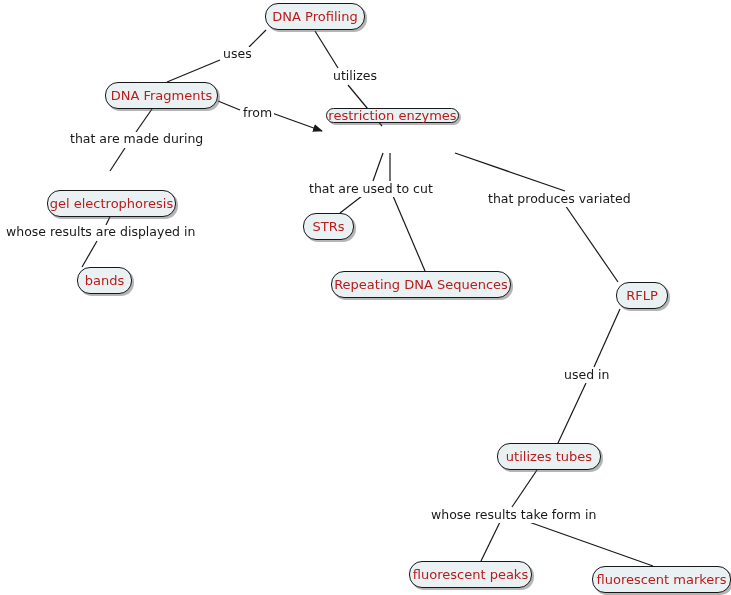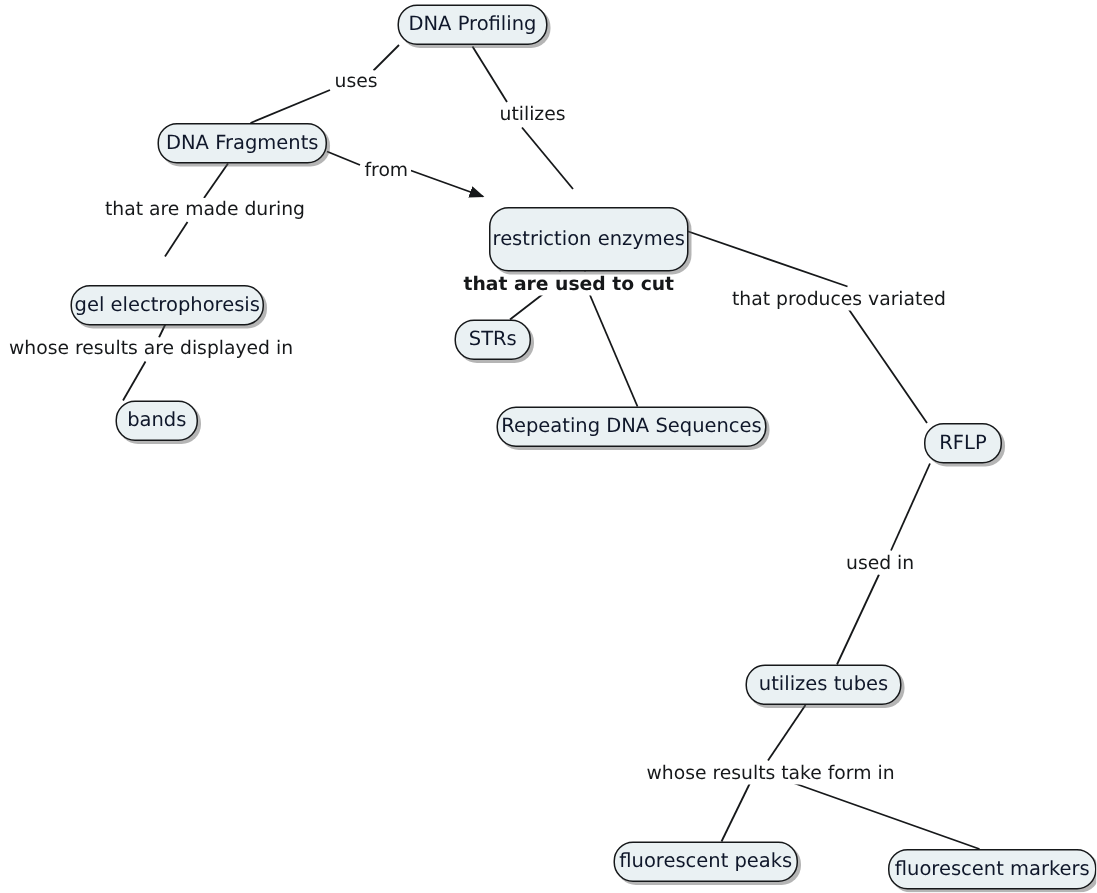--- a/index.html
+++ b/index.html
@@ -24,21 +24,21 @@
     top: 0;
     width: 731px;
     height: 595px;
   }
   .node {
     position: absolute;
     box-sizing: border-box;
     background: #eaf1f3;
     border: 1px solid #16181a;
     border-radius: 13px;
-    color: #0f172a;
+    color: #b91c1c;
     font-family: "DejaVu Sans", sans-serif;
     font-size: 13px;
     line-height: 1;
     display: flex;
     align-items: center;
     justify-content: center;
     white-space: nowrap;
     box-shadow: 2px 2px 0 rgba(90,90,90,0.45);
     z-index: 3;
   }
@@ -91,21 +91,21 @@
       </g>
   </svg>
 
   <div id="node-layer">
       <div class="node" style="left: 265px; top: 3px; width: 100px; height: 27px;">
         <span>DNA Profiling</span>
       </div>
       <div class="node" style="left: 105px; top: 82px; width: 113px; height: 27px;">
         <span>DNA Fragments</span>
       </div>
-      <div class="node" style="left: 326px; top: 138px; width: 133px; height: 43px;">
+      <div class="node" style="left: 326px; top: 108px; width: 133px; height: 15px;">
         <span>restriction enzymes</span>
       </div>
       <div class="node" style="left: 47px; top: 171px; width: 129px; height: 27px; margin-top: 19px;">
         <span>gel electrophoresis</span>
       </div>
       <div class="node" style="left: 303px; top: 213px; width: 51px; height: 27px;">
         <span>STRs</span>
       </div>
       <div class="node" style="left: 48px; top: 267px; width: 55px; height: 27px; margin-left: 29px;">
         <span>bands</span>
@@ -125,19 +125,19 @@
       <div class="node" style="left: 592px; top: 566px; width: 139px; height: 27px;">
         <span>fluorescent markers</span>
       </div>
     </div>
   <div id="label-layer">
       <div class="link-label" style="left: 221px; top: 47px;">uses</div>
       <div class="link-label" style="left: 331px; top: 69px;">utilizes</div>
       <div class="link-label" style="left: 241px; top: 106px;">from</div>
       <div class="link-label" style="left: 68px; top: 132px;">that are made during</div>
       <div class="link-label" style="left: 4px; top: 225px;">whose results are displayed in</div>
-      <div class="link-label" style="left: 307px; top: 182px; font-weight: bold;">that are used to cut</div>
+      <div class="link-label" style="left: 307px; top: 182px;">that are used to cut</div>
       <div class="link-label" style="left: 486px; top: 192px;">that produces variated</div>
       <div class="link-label" style="left: 562px; top: 368px;">used in</div>
       <div class="link-label" style="left: 429px; top: 508px;">whose results take form in</div>
     </div>
 
 </div>
 
 </body></html>

